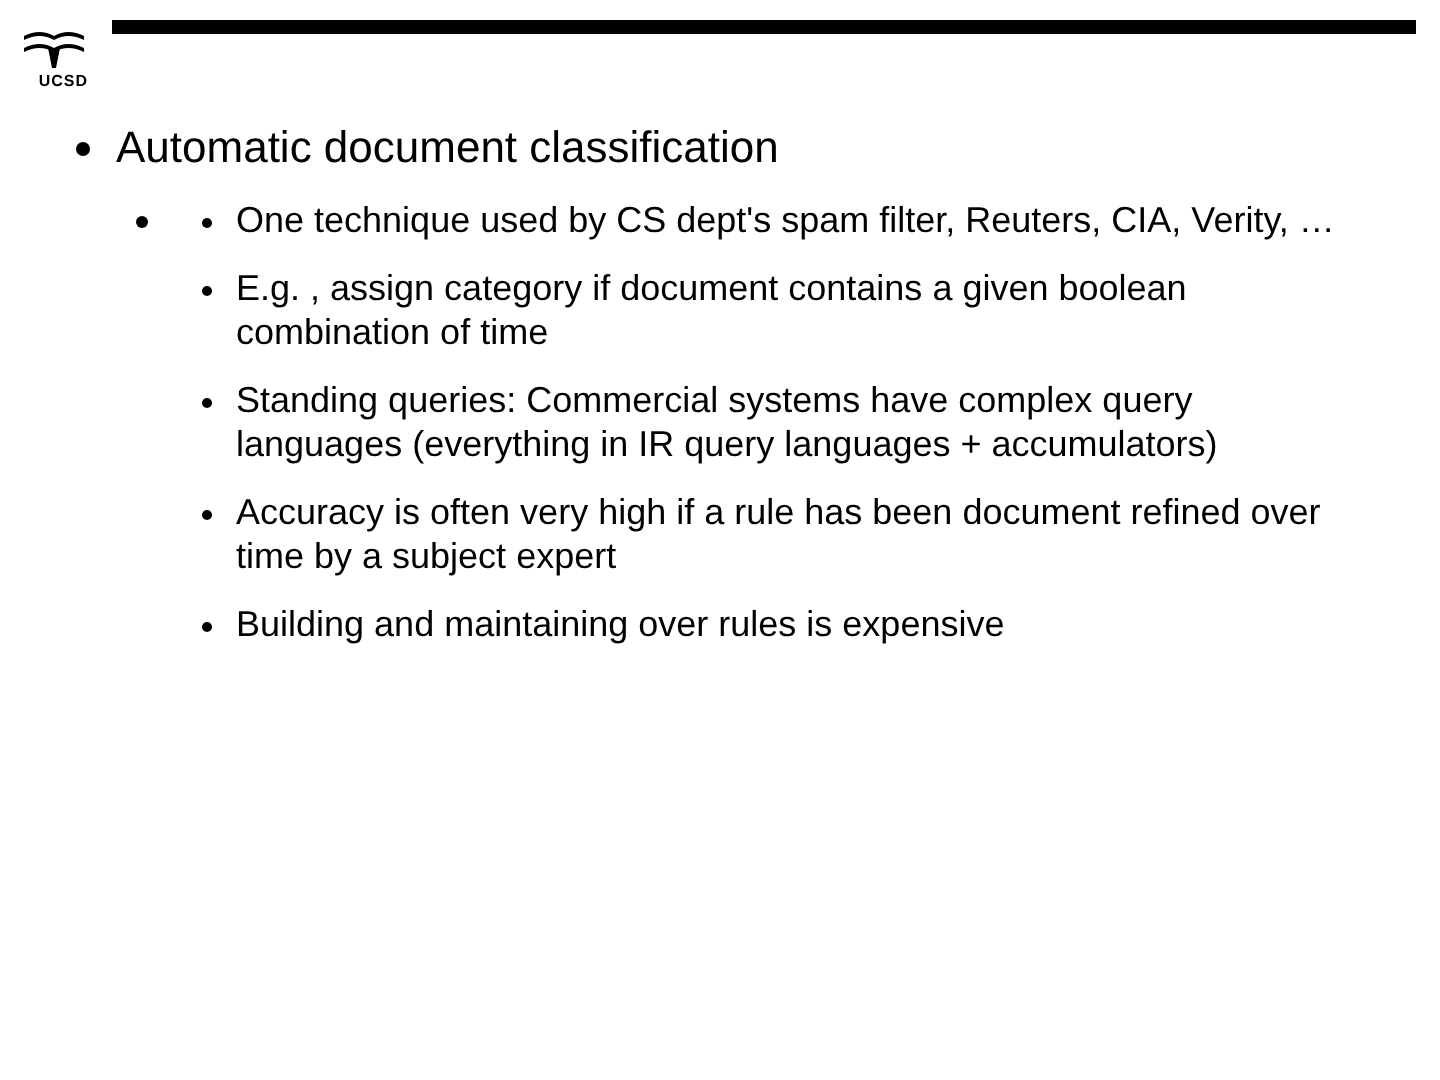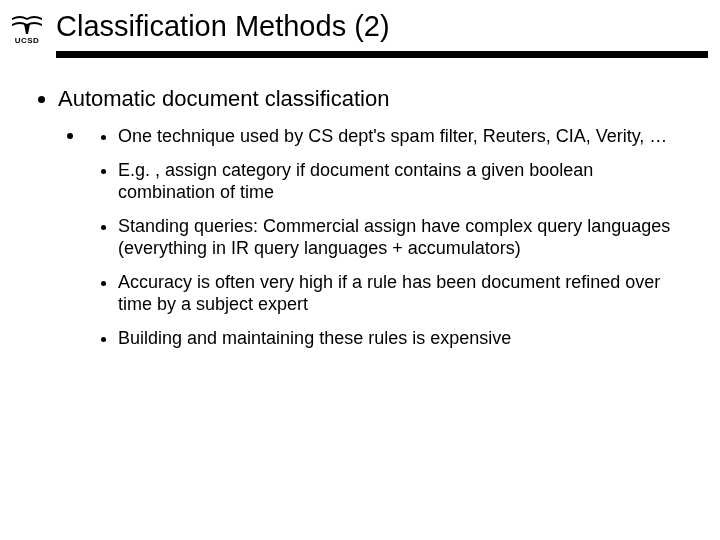--- a/index.html
+++ b/index.html
@@ -20,39 +20,39 @@
   .logo {
     position: absolute;
     left: 10px;
     top: 14px;
     width: 34px;
   }
   .logo svg { display:block; }
   .logo-label {
     font-size: 8px;
     font-weight: bold;
-    text-align: center;
+    text-align: right;
     letter-spacing: 0.5px;
     margin-top: 2px;
   }
   .title {
     font-size: 29px;
     margin-left: 56px;
     margin-top: 0;
     margin-bottom: 8px;
     font-weight: normal;
   }
   .rule {
     height: 7px;
     background: #000;
     margin-left: 56px;
     margin-right: 12px;
   }
   .content {
-    padding: 28px 40px 0 40px;
+    padding: 44px 40px 0 40px;
   }
   ul.lvl1 {
     list-style-type: disc;
     margin: 0;
     padding-left: 18px;
     font-size: 22px;
   }
   ul.lvl1 > li { margin-bottom: 4px; }
   ul.lvl2 {
     list-style-type: disc;
@@ -74,34 +74,33 @@
 
 <div class="header">
   <div class="logo">
     <svg viewBox="0 0 34 20" width="34" height="20">
       <path d="M2 4 Q10 0 17 4 Q24 0 32 4 L32 6 Q24 2 17 6 Q10 2 2 6 Z" fill="#000"></path>
       <path d="M2 10 Q10 6 17 10 Q24 6 32 10 L32 12 Q24 8 17 12 Q10 8 2 12 Z" fill="#000"></path>
       <path d="M14 10 L20 10 L18 20 L16 20 Z" fill="#000"></path>
     </svg>
     <div class="logo-label">UCSD</div>
   </div>
-  <h1 class="title">Classification Methods (2)</h1>
   <div class="rule"></div>
 </div>
 
 <div class="content">
   <ul class="lvl1">
     <li>
       <span>Automatic document classification</span>
       <ul class="lvl2">
         <li>
           <ul class="lvl3">
             <li><span>One technique used by CS dept's spam filter, Reuters, CIA, Verity, …</span></li>
             <li><span>E.g. , assign category if document contains a given boolean combination of time</span></li>
-            <li><span>Standing queries: Commercial assign have complex query languages (everything in IR query languages + accumulators)</span></li>
+            <li><span>Standing queries: Commercial systems have complex query languages (everything in IR query languages + accumulators)</span></li>
             <li><span>Accuracy is often very high if a rule has been document refined over time by a subject expert</span></li>
-            <li><span>Building and maintaining these rules is expensive</span></li>
+            <li><span>Building and maintaining over rules is expensive</span></li>
           </ul>
         </li>
       </ul>
     </li>
   </ul>
 </div>
 
 </body></html>

